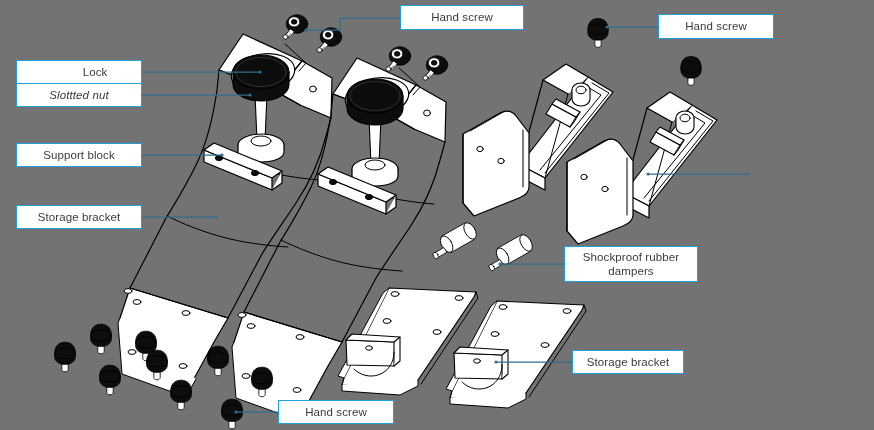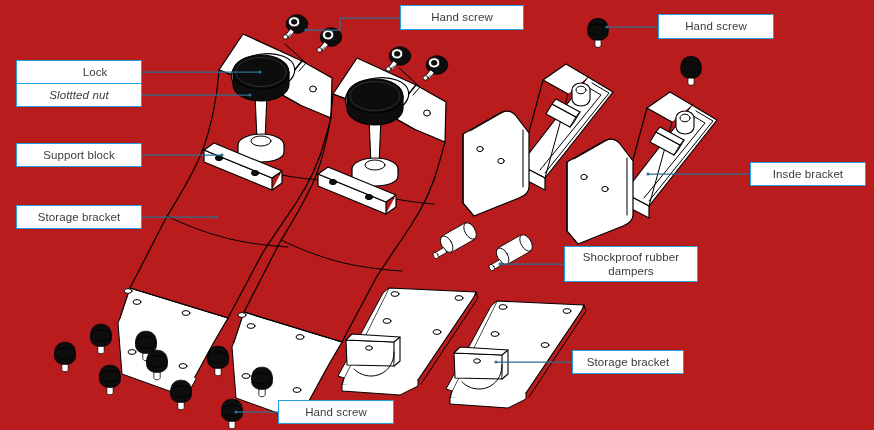--- a/index.html
+++ b/index.html
@@ -8,21 +8,21 @@
     padding: 0;
     background: #ffffff;
   }
   body {
     font-family: "Liberation Sans", "DejaVu Sans", sans-serif;
   }
   #stage {
     position: relative;
     width: 874px;
     height: 430px;
-    background: #b91c1c;
+    background: #737373;
     overflow: hidden;
   }
   #stage svg.layer {
     position: absolute;
     left: 0;
     top: 0;
     width: 874px;
     height: 430px;
   }
   .callout-box {
@@ -358,21 +358,20 @@
   <div class="callout-box" style="left:400px; top:5px;   width:124px; height:25px;">Hand screw</div>
 
   <div class="callout-box" style="left:658px; top:14px;  width:116px; height:25px;">Hand screw</div>
 
   <div class="callout-box stacked-top" style="left:16px; top:60px; width:126px; height:24px;padding-left:32px;">Lock</div>
 
   <div class="callout-box" style="left:16px;  top:83px;  width:126px; height:24px;font-style:italic;">Slottted nut</div>
 
   <div class="callout-box" style="left:16px;  top:143px; width:126px; height:24px;">Support block</div>
 
-  <div class="callout-box" style="left:750px; top:162px; width:116px; height:24px;">Insde bracket</div>
 
   <div class="callout-box" style="left:16px;  top:205px; width:126px; height:24px;">Storage bracket</div>
 
   <div class="callout-box" style="left:564px; top:246px; width:134px; height:36px;">Shockproof rubber
 dampers</div>
 
   <div class="callout-box" style="left:572px; top:350px; width:112px; height:24px;">Storage bracket</div>
 
   <div class="callout-box" style="left:278px; top:400px; width:116px; height:24px;">Hand screw</div>
 

